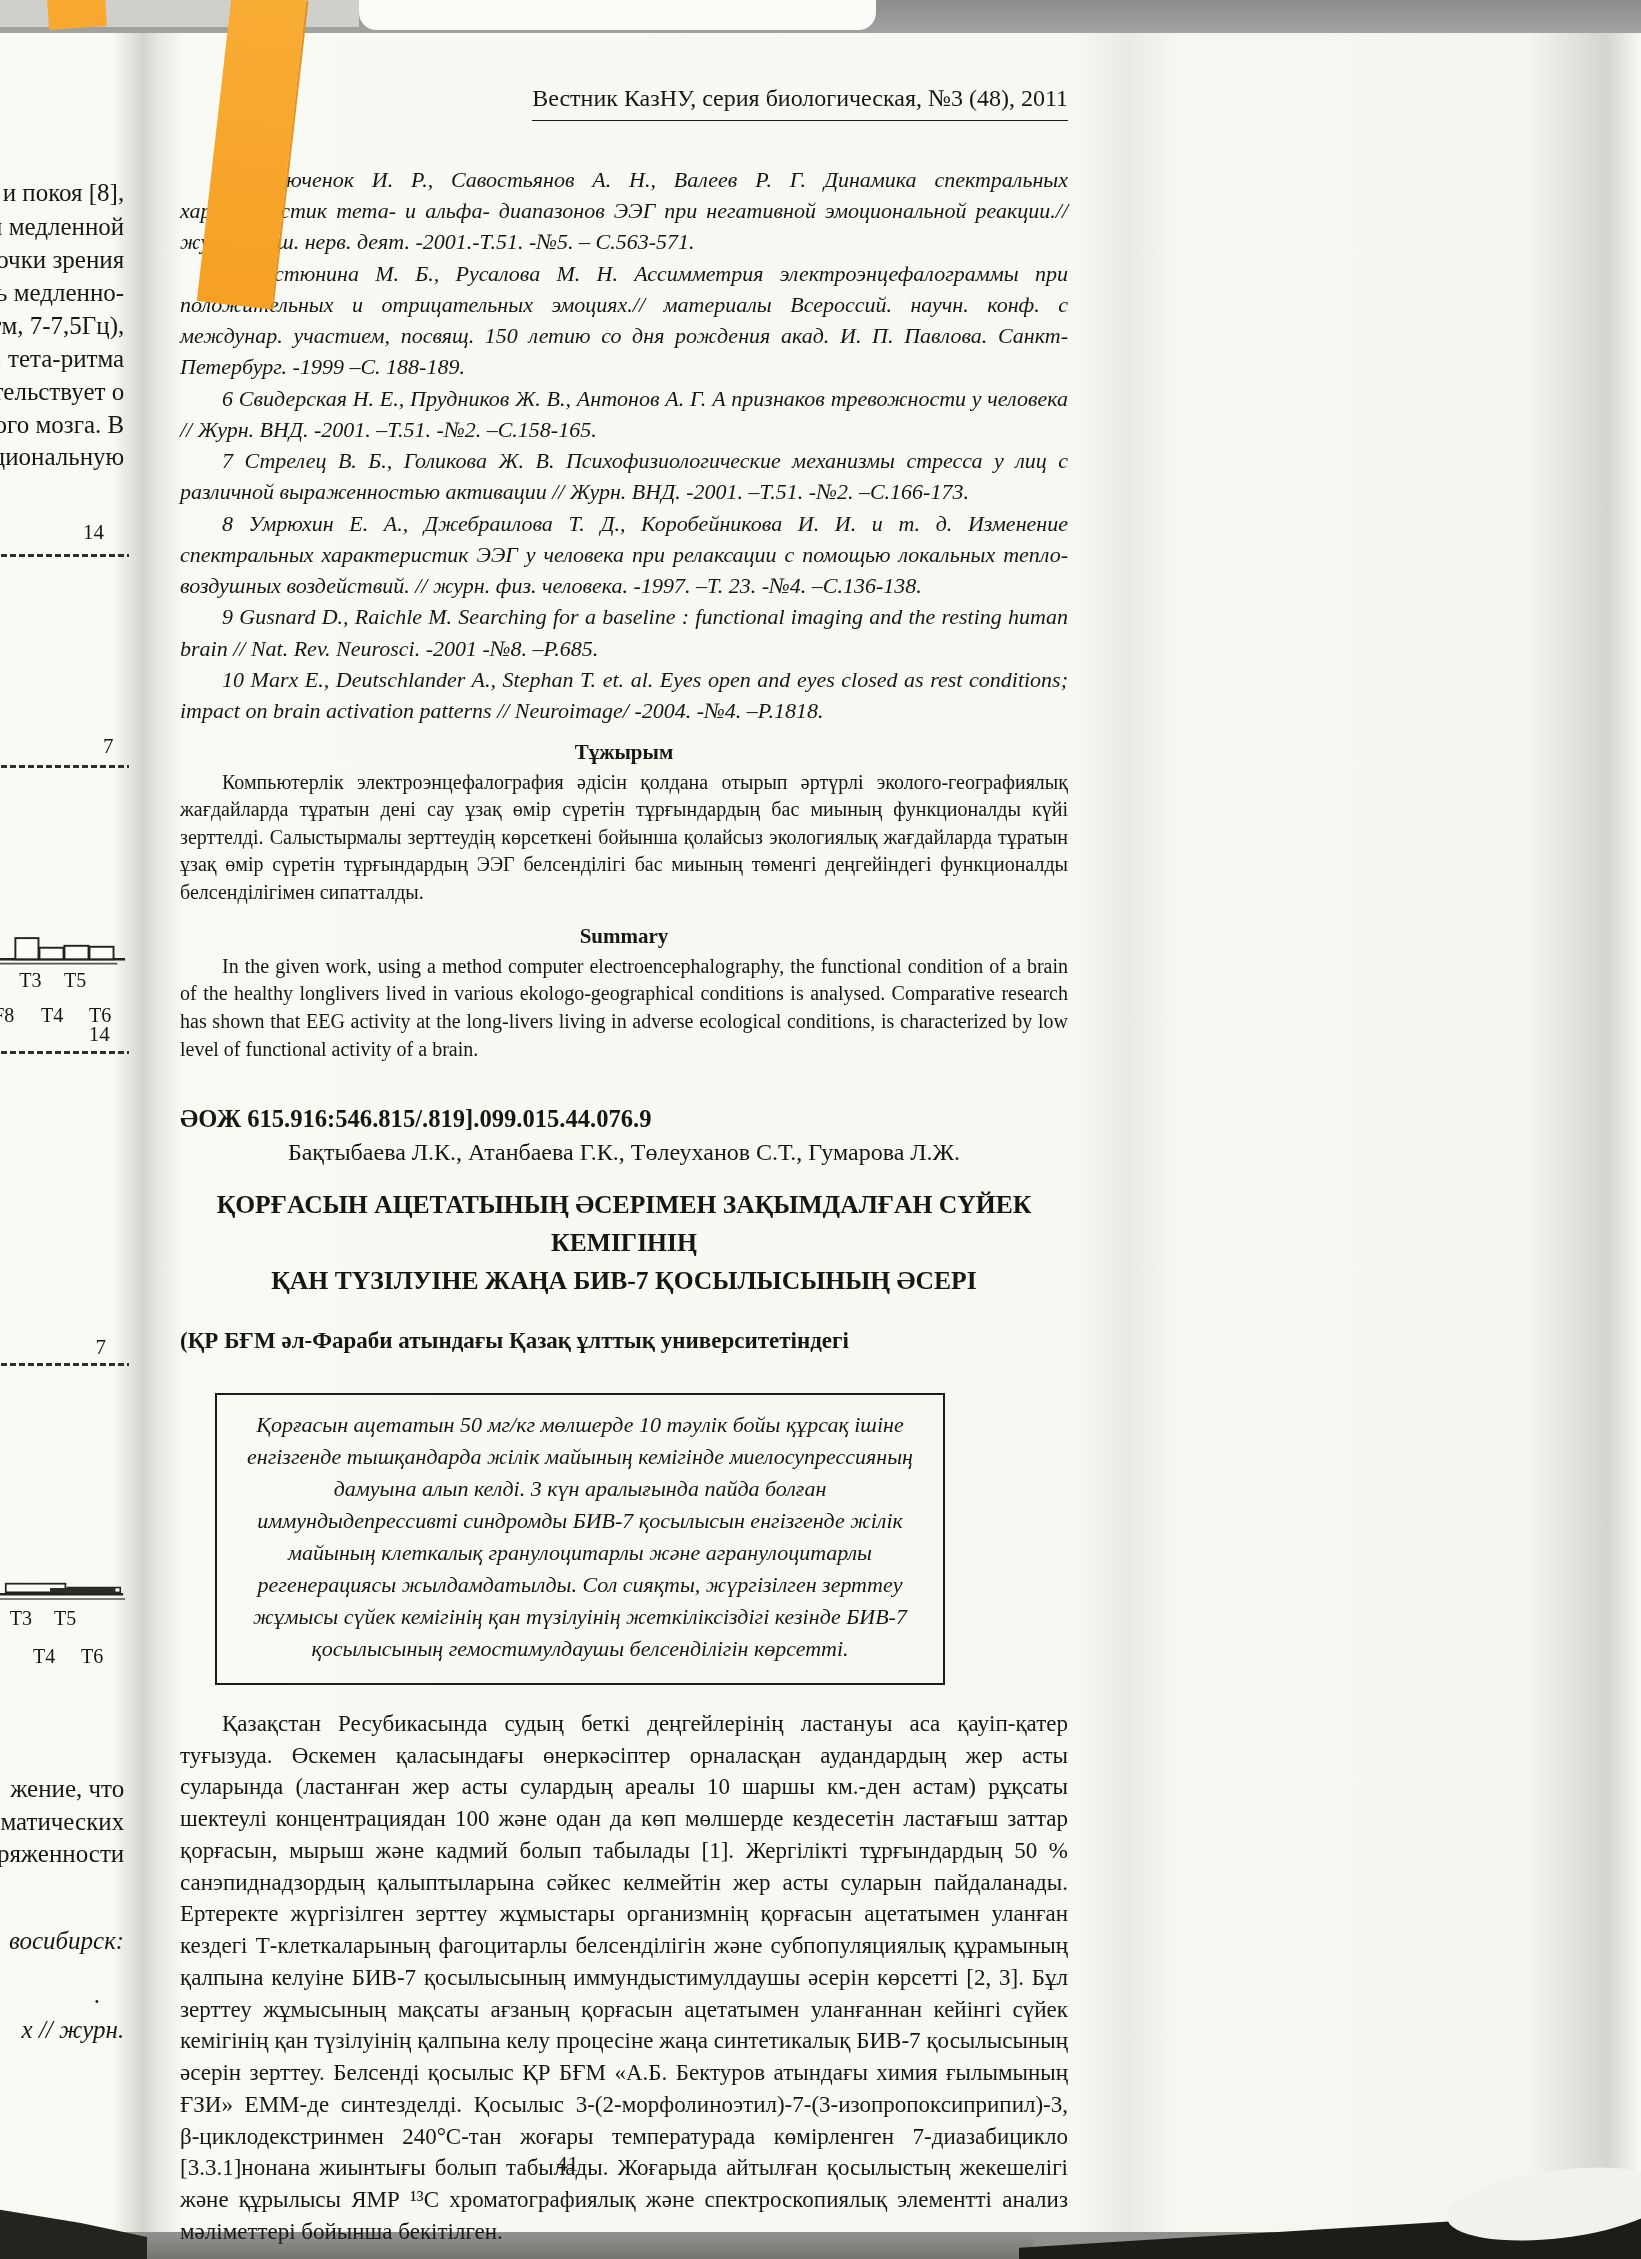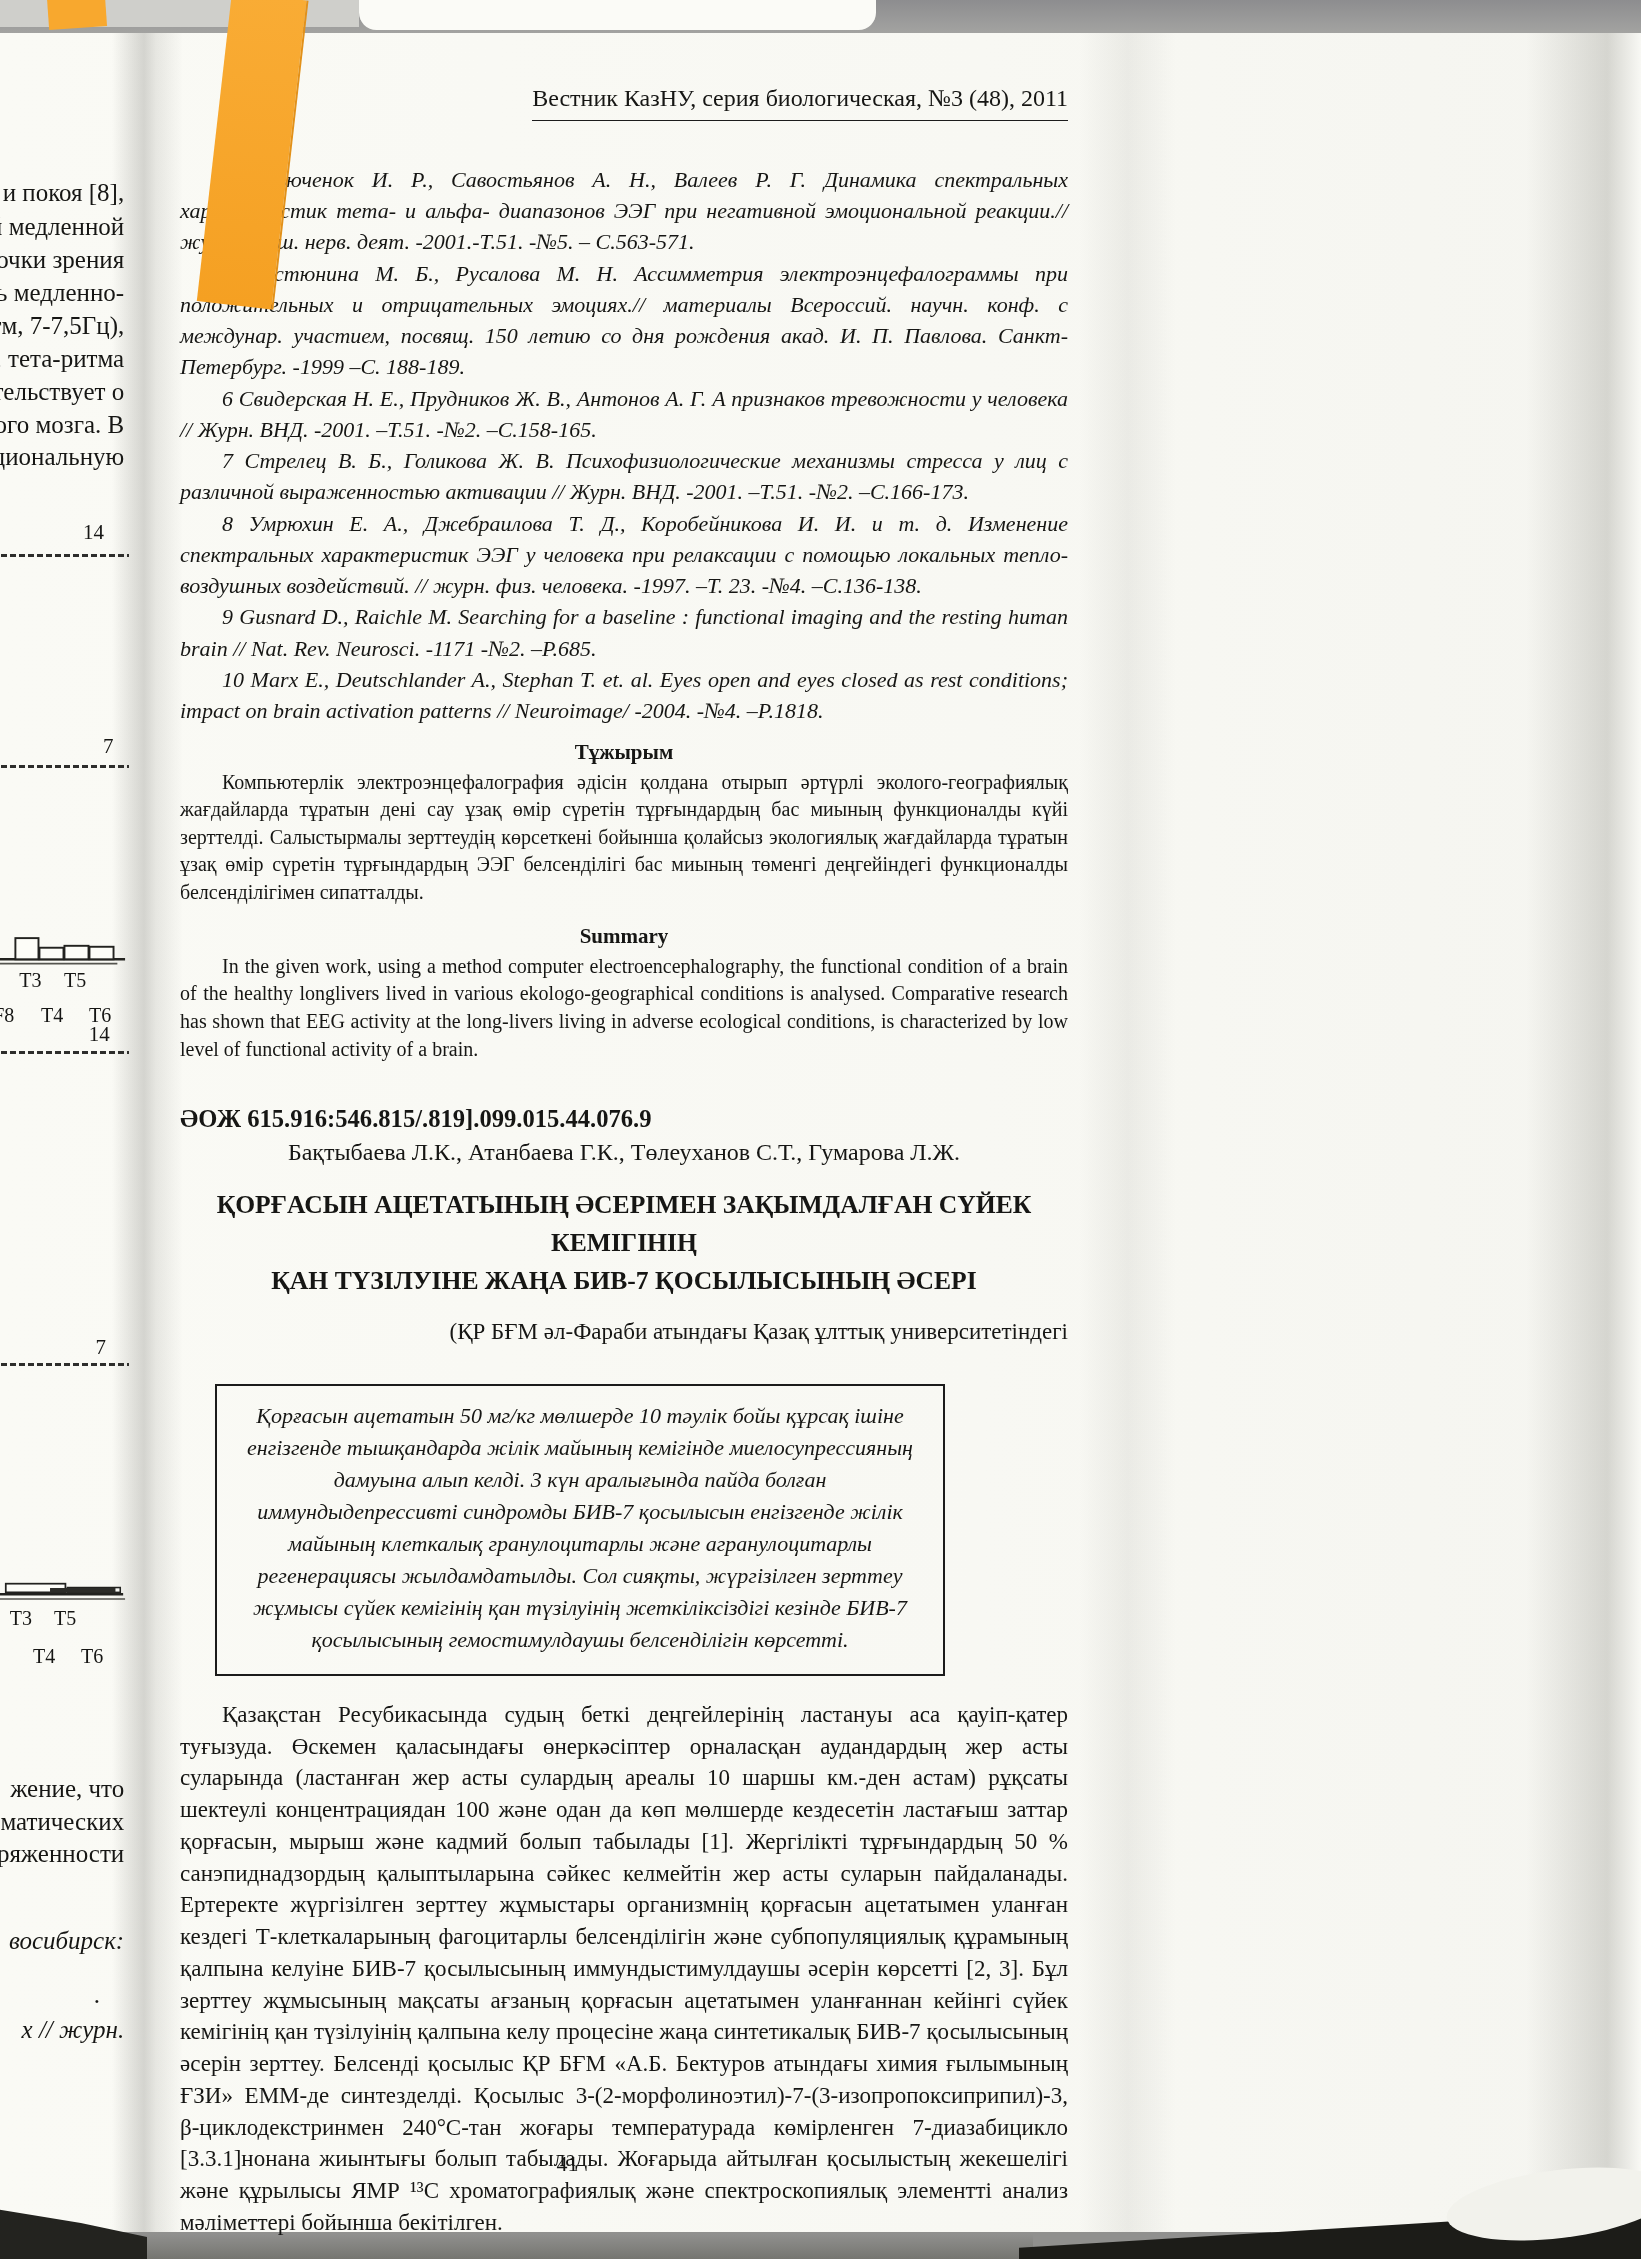--- a/index.html
+++ b/index.html
@@ -48,21 +48,21 @@
   .column{position:absolute;left:180px;top:31px;width:888px;z-index:2;}
   .journal-header{padding-top:54px;text-align:right;font-size:24px;}
   .journal-header span{border-bottom:1.9px solid #1c1c1c;padding-bottom:9px;}
   .refs{margin-top:52px;}
   .refs p{margin:0;font-style:italic;font-size:22px;line-height:1.42;text-align:justify;text-indent:42px;}
   .section-heading{margin-top:13.5px;text-align:center;font-weight:bold;font-size:21px;}
   .section-body{margin-top:3.9px;font-size:20px;line-height:1.38;text-align:justify;text-indent:42px;}
   .udc{margin-top:42px;font-weight:bold;font-size:24.6px;}
   .authors{margin-top:6px;text-align:center;font-weight:normal;font-size:24px;}
   .article-title{margin-top:19.3px;text-align:center;font-weight:bold;font-size:25.6px;line-height:1.5;}
-  .affiliation{margin-top:14px;text-align:right;font-size:23px;line-height:1.5;}
+  .affiliation{margin-top:23px;text-align:left;font-size:23px;line-height:1.5;font-weight:bold;}
   .abstract-box{margin:35px 0 0 35px;width:676px;border:2.4px solid #1b1b1b;padding:13.5px 25px 17.4px;}
   .abstract-box p{margin:0;font-style:italic;font-size:22px;line-height:1.46;text-align:center;}
   .main-body{margin-top:23px;font-size:23px;line-height:1.38;text-align:justify;text-indent:42px;}
   .pagenum{position:absolute;left:519px;top:2151px;width:97px;text-align:center;font-size:22px;z-index:2;}
 </style>
 </head>
 <body>
 
 <div class="scan">
 
@@ -131,21 +131,21 @@
     <div class="journal-header">
       <span>Вестник КазНУ, серия биологическая, №3 (48), 2011</span>
     </div>
 
     <div class="refs">
       <p>4 Ильюченок И. Р., Савостьянов А. Н., Валеев Р. Г. Динамика спектральных характеристик тета- и альфа- диапазонов ЭЭГ при негативной эмоциональной реакции.// журн. высш. нерв. деят. -2001.-Т.51. -№5. – С.563-571.</p>
       <p>5 Костюнина М. Б., Русалова М. Н. Ассимметрия электроэнцефалограммы при положительных и отрицательных эмоциях.// материалы Всероссий. научн. конф. с междунар. участием, посвящ. 150 летию со дня рождения акад. И. П. Павлова. Санкт-Петербург. -1999 –С. 188-189.</p>
       <p>6 Свидерская Н. Е., Прудников Ж. В., Антонов А. Г. А признаков тревожности у человека // Журн. ВНД. -2001. –Т.51. -№2. –С.158-165.</p>
       <p>7 Стрелец В. Б., Голикова Ж. В. Психофизиологические механизмы стресса у лиц с различной выраженностью активации // Журн. ВНД. -2001. –Т.51. -№2. –С.166-173.</p>
       <p>8 Умрюхин Е. А., Джебраилова Т. Д., Коробейникова И. И. и т. д. Изменение спектральных характеристик ЭЭГ у человека при релаксации с помощью локальных тепло-воздушных воздействий. // журн. физ. человека. -1997. –Т. 23. -№4. –С.136-138.</p>
-      <p>9 Gusnard D., Raichle M. Searching for a baseline : functional imaging and the resting human brain // Nat. Rev. Neurosci. -1171 -№2. –P.685.</p>
+      <p>9 Gusnard D., Raichle M. Searching for a baseline : functional imaging and the resting human brain // Nat. Rev. Neurosci. -2001 -№8. –P.685.</p>
       <p>10 Marx E., Deutschlander A., Stephan T. et. al. Eyes open and eyes closed as rest conditions; impact on brain activation patterns // Neuroimage/ -2004. -№4. –P.1818.</p>
     </div>
 
     <div class="section-heading">Тұжырым</div>
     <div class="section-body">Компьютерлік электроэнцефалография әдісін қолдана отырып әртүрлі эколого-географиялық жағдайларда тұратын дені сау ұзақ өмір сүретін тұрғындардың бас миының функционалды күйі зерттелді. Салыстырмалы зерттеудің көрсеткені бойынша қолайсыз экологиялық жағдайларда тұратын ұзақ өмір сүретін тұрғындардың ЭЭГ белсенділігі бас миының төменгі деңгейіндегі функционалды белсенділігімен сипатталды.</div>
 
     <div class="section-heading" style="margin-top:17.4px">Summary</div>
     <div class="section-body">In the given work, using a method computer electroencephalography, the functional condition of a brain of the healthy longlivers lived in various ekologo-geographical conditions is analysed. Comparative research has shown that EEG activity at the long-livers living in adverse ecological conditions, is characterized by low level of functional activity of a brain.</div>
 
     <div class="udc">ӘОЖ 615.916:546.815/.819].099.015.44.076.9</div>

